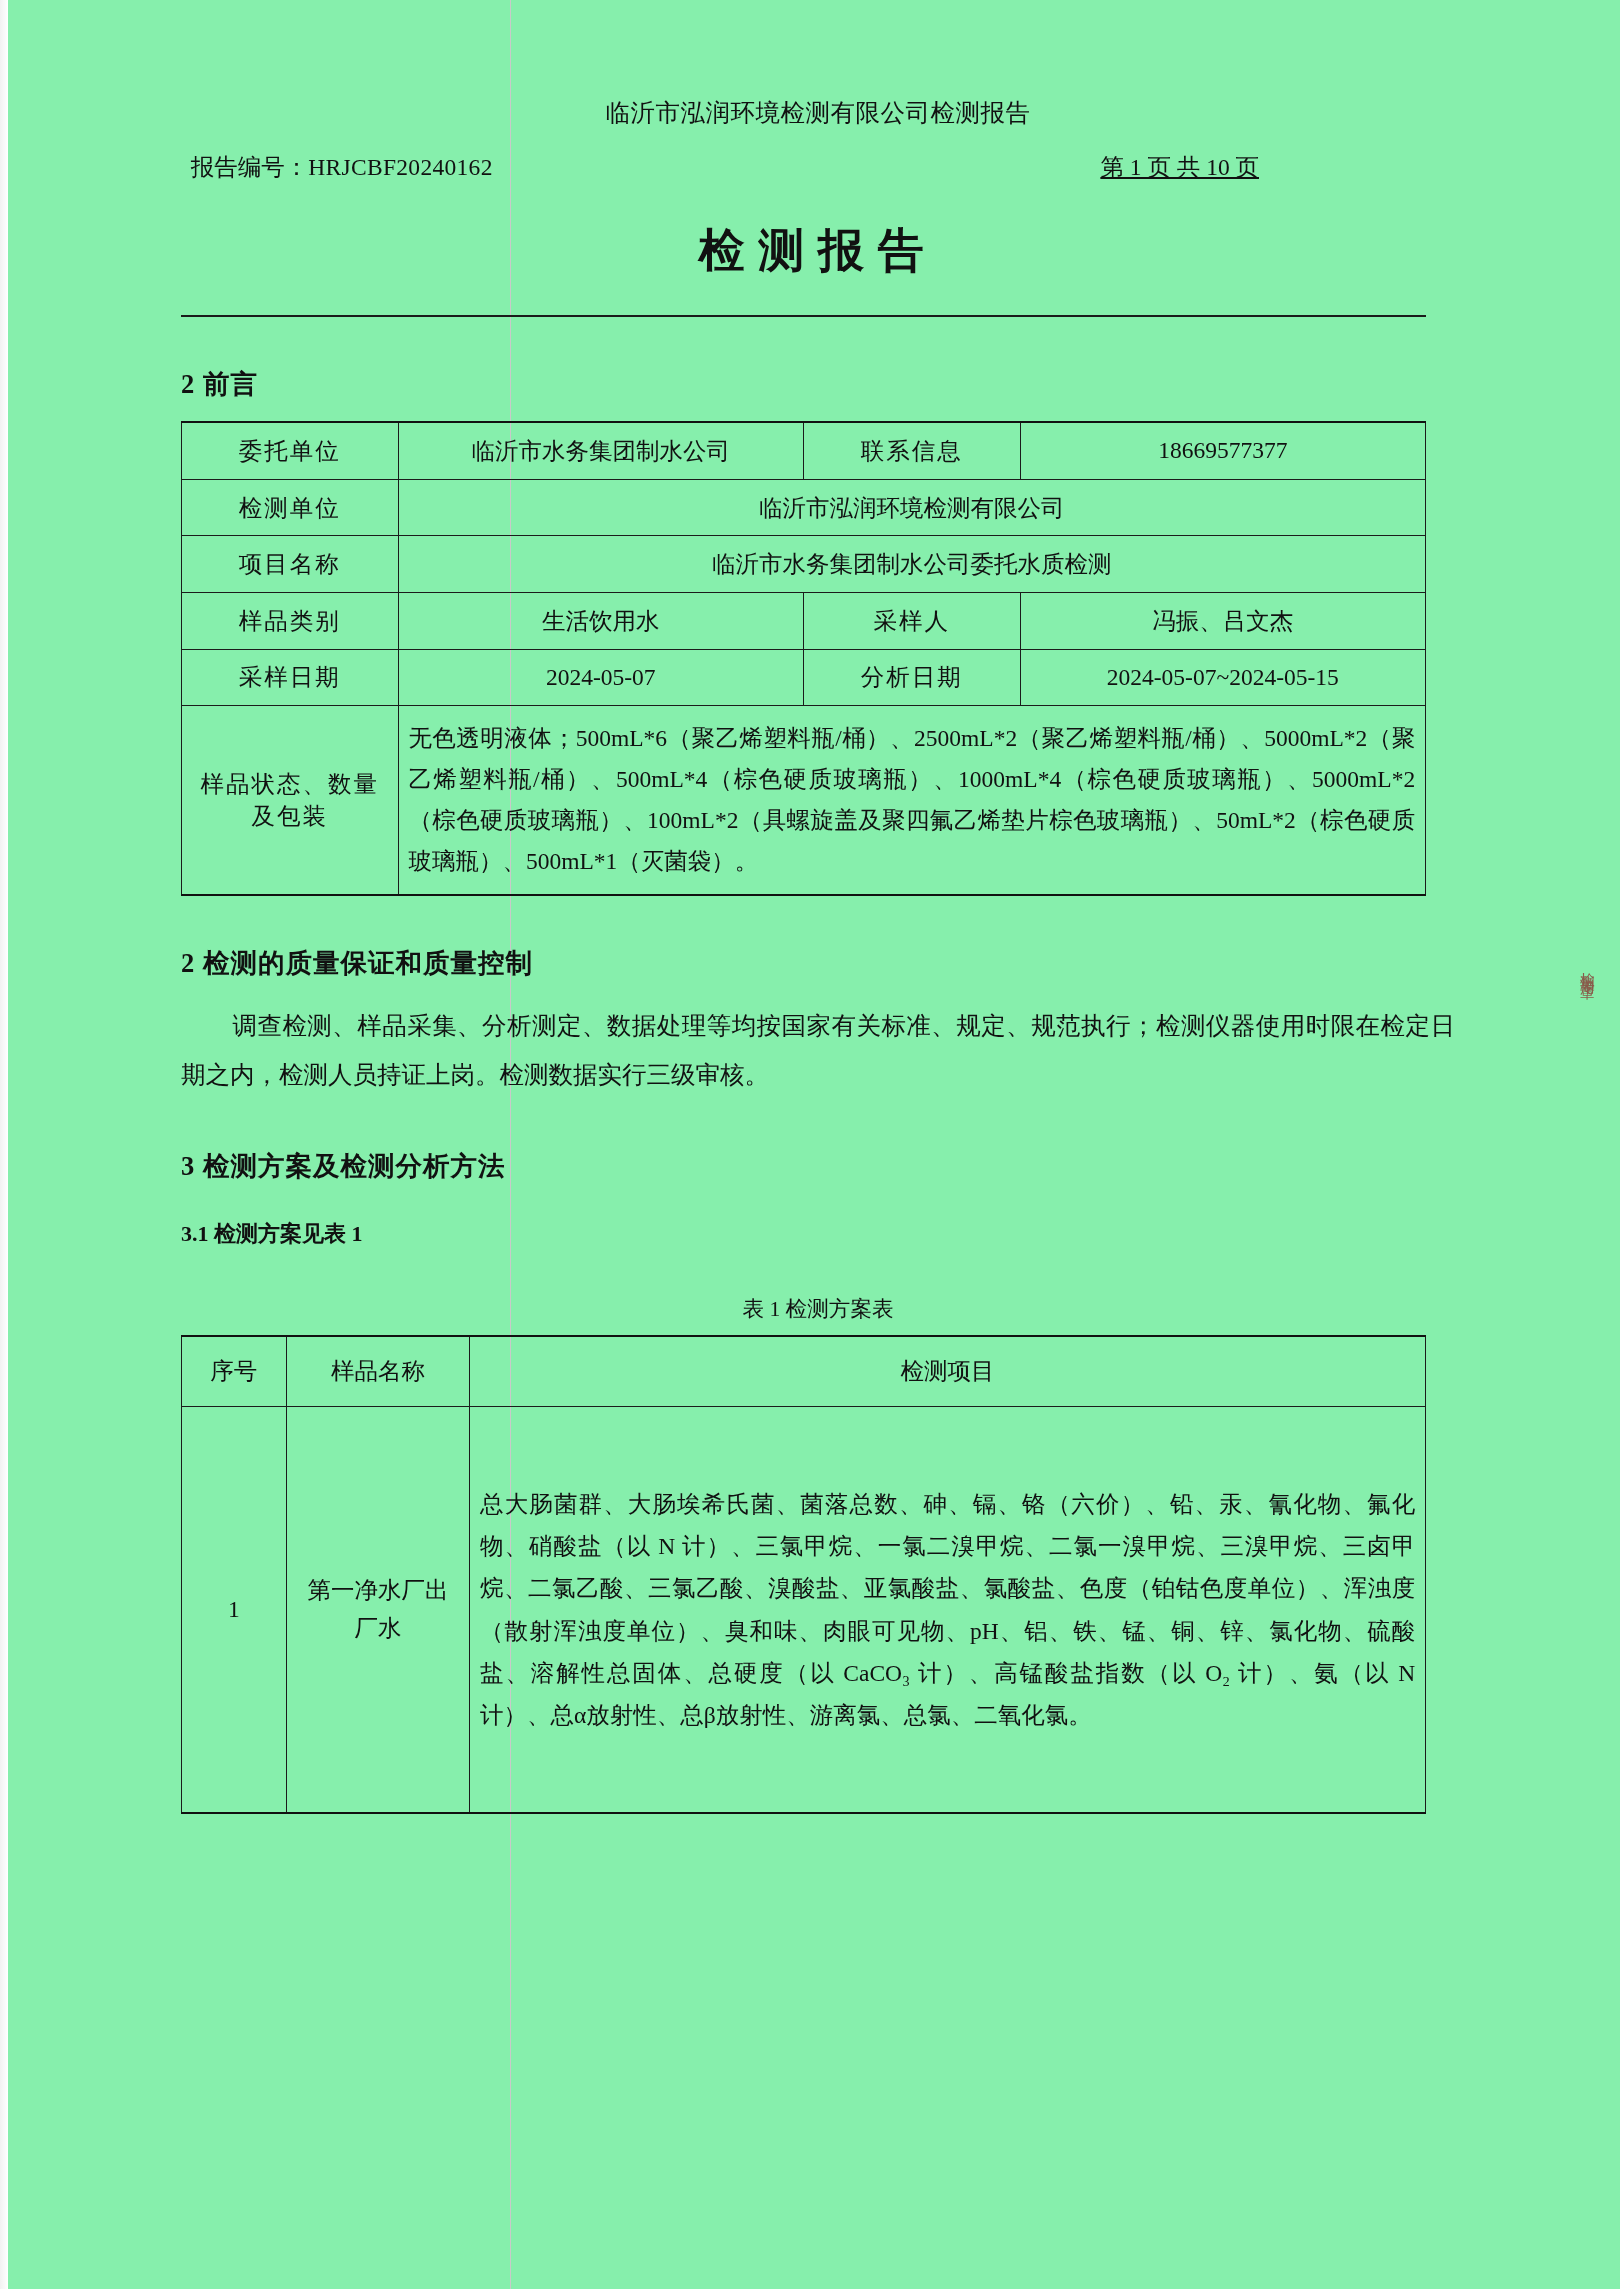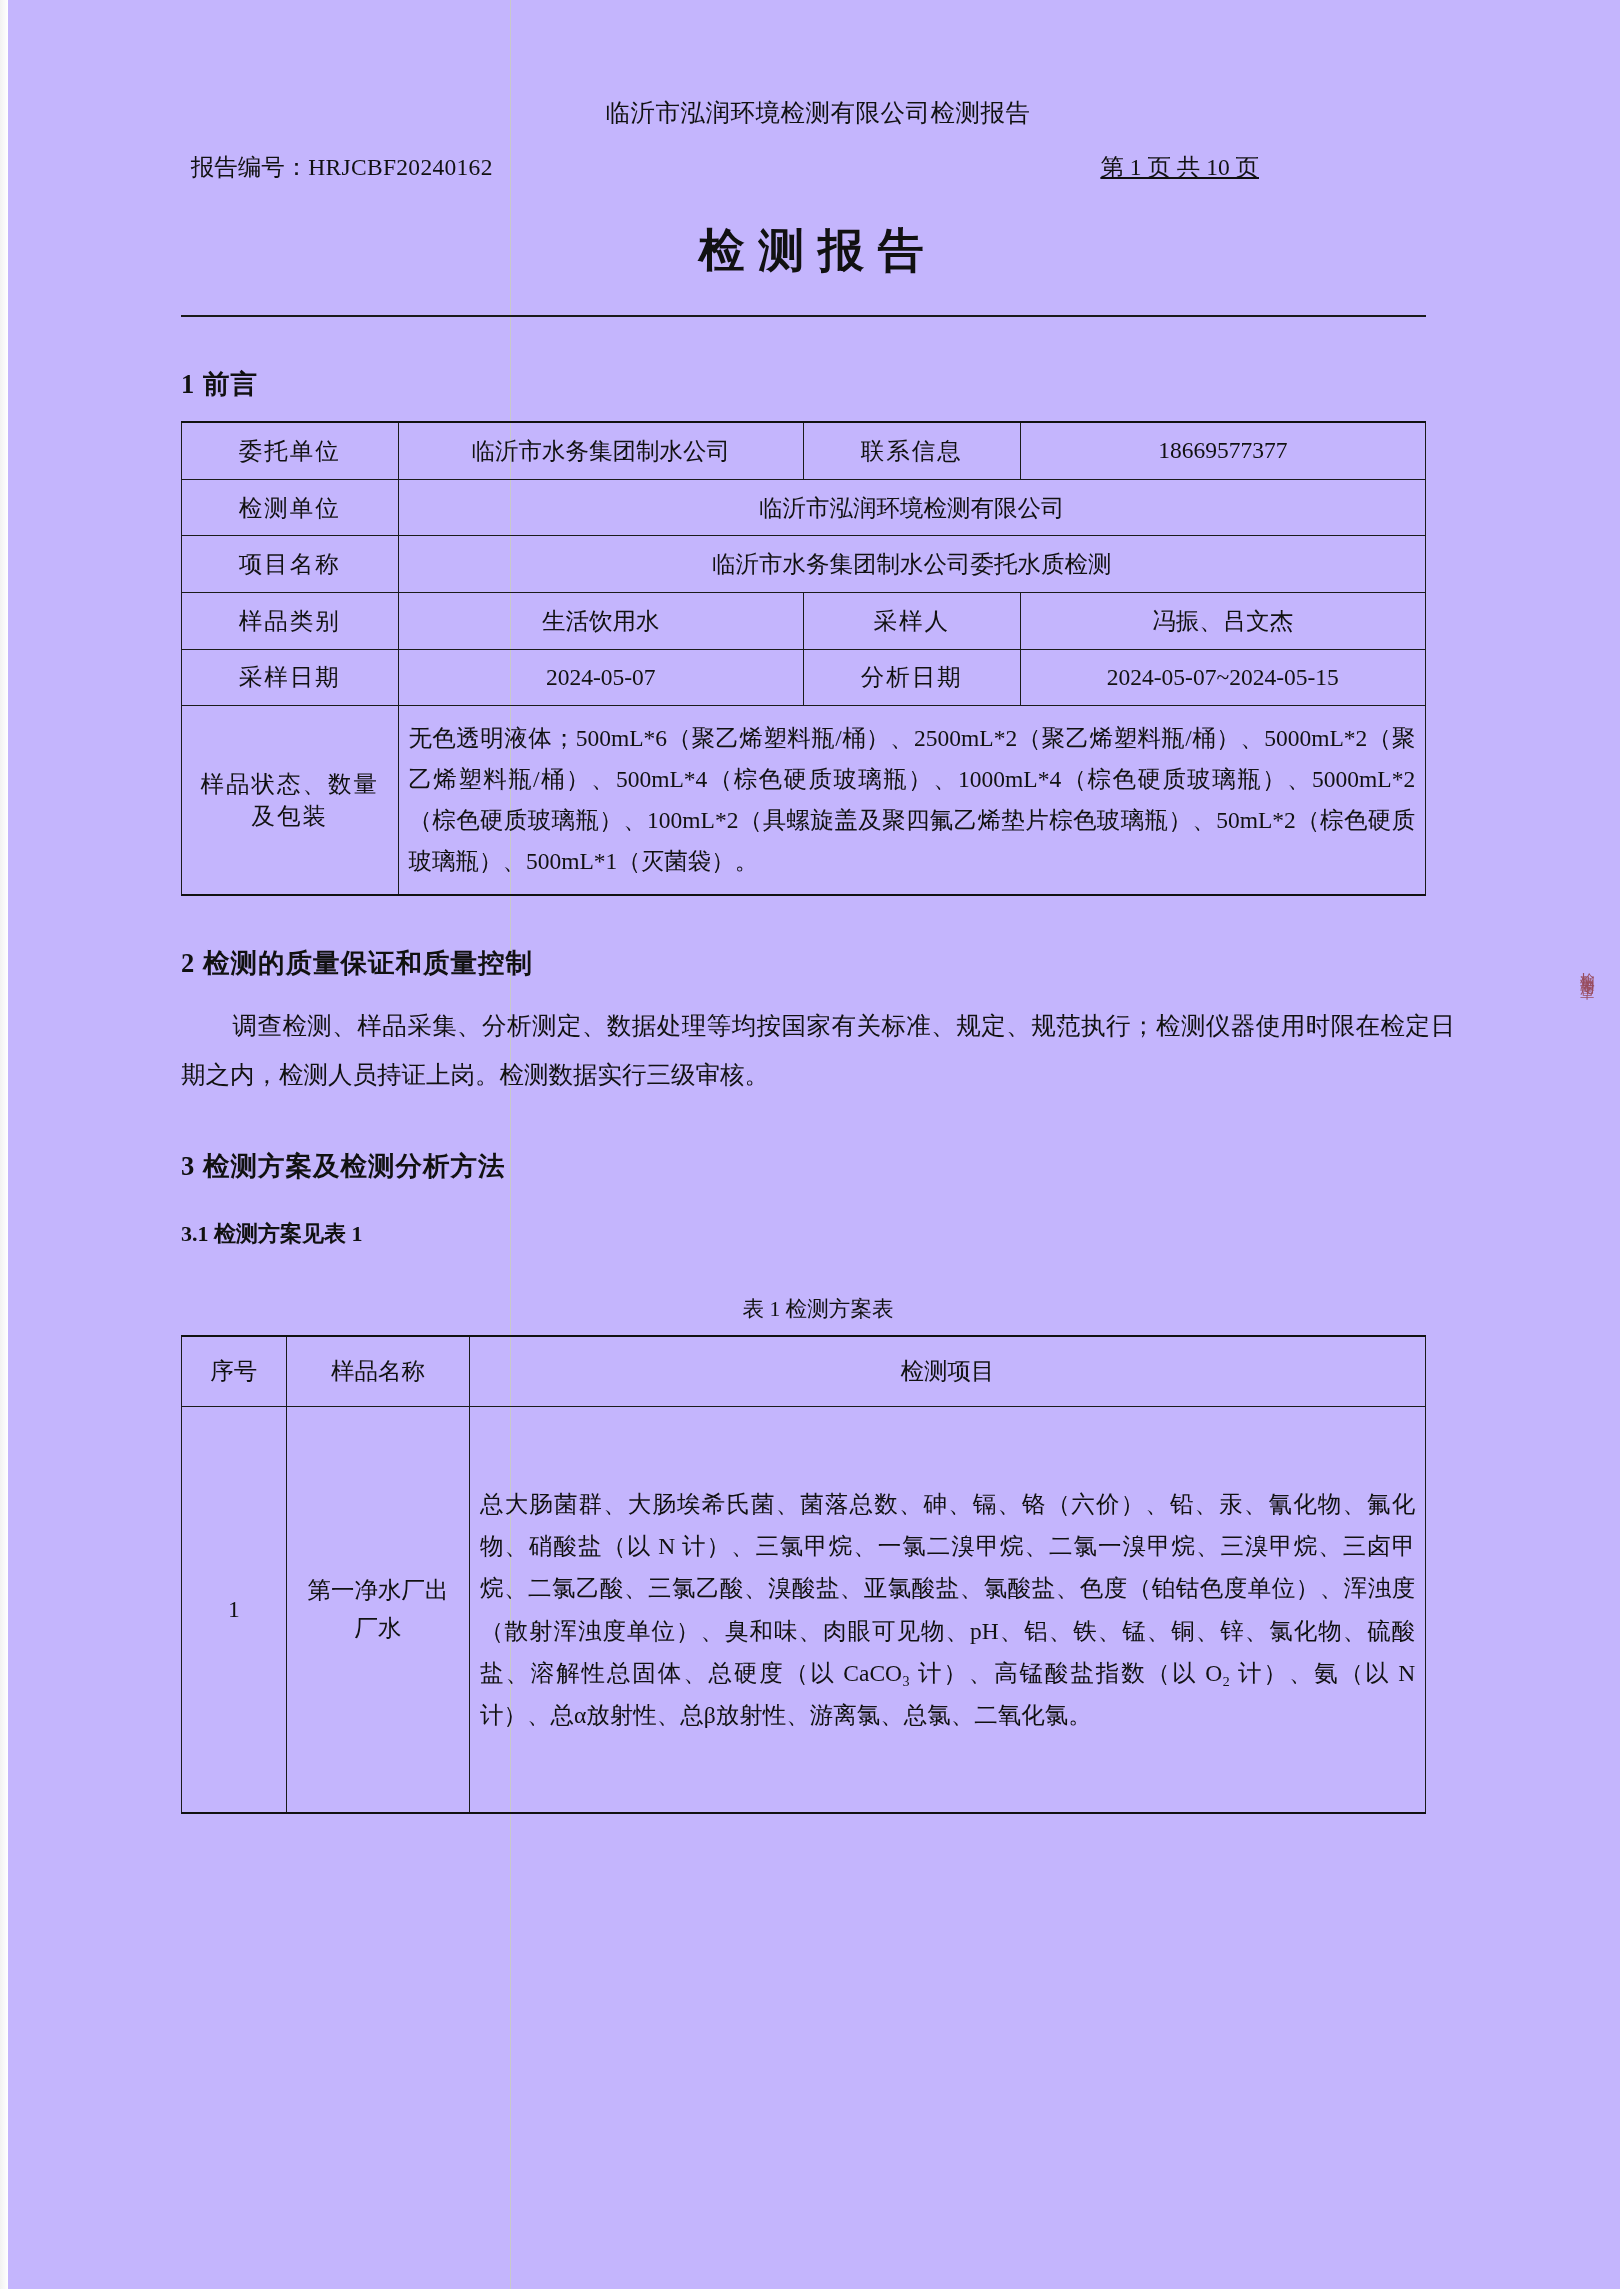--- a/index.html
+++ b/index.html
@@ -8,21 +8,21 @@
     background: #ffffff;
   }
   body {
     font-family: "Liberation Serif", "DejaVu Serif", serif;
     color: #111111;
   }
   .page {
     position: relative;
     width: 1620px;
     height: 2290px;
-    background: #c4b5fd;
+    background: #86efac;
     overflow: hidden;
   }
   
   .scan-line-v {
     position: absolute;
     top: 0;
     left: 510px;
     width: 1px;
     height: 2290px;
     background: #c9c9c9;
@@ -193,21 +193,21 @@
     <div class="hdr-row">
       <div class="hdr-no">
         <span>报告编号：</span><span class="code">HRJCBF20240162</span>
       </div>
       <div class="hdr-page">第 1 页  共 10 页</div>
     </div>
 
     <div class="title">检测报告</div>
     <hr class="title-rule">
 
-    <h2 class="section">1 前言</h2>
+    <h2 class="section">2 前言</h2>
 
     <table class="info">
       <tbody>
         <tr>
           <td class="lbl">委托单位</td>
           <td class="val-c">临沂市水务集团制水公司</td>
           <td class="lbl">联系信息</td>
           <td class="val-c">18669577377</td>
         </tr>
         <tr>

